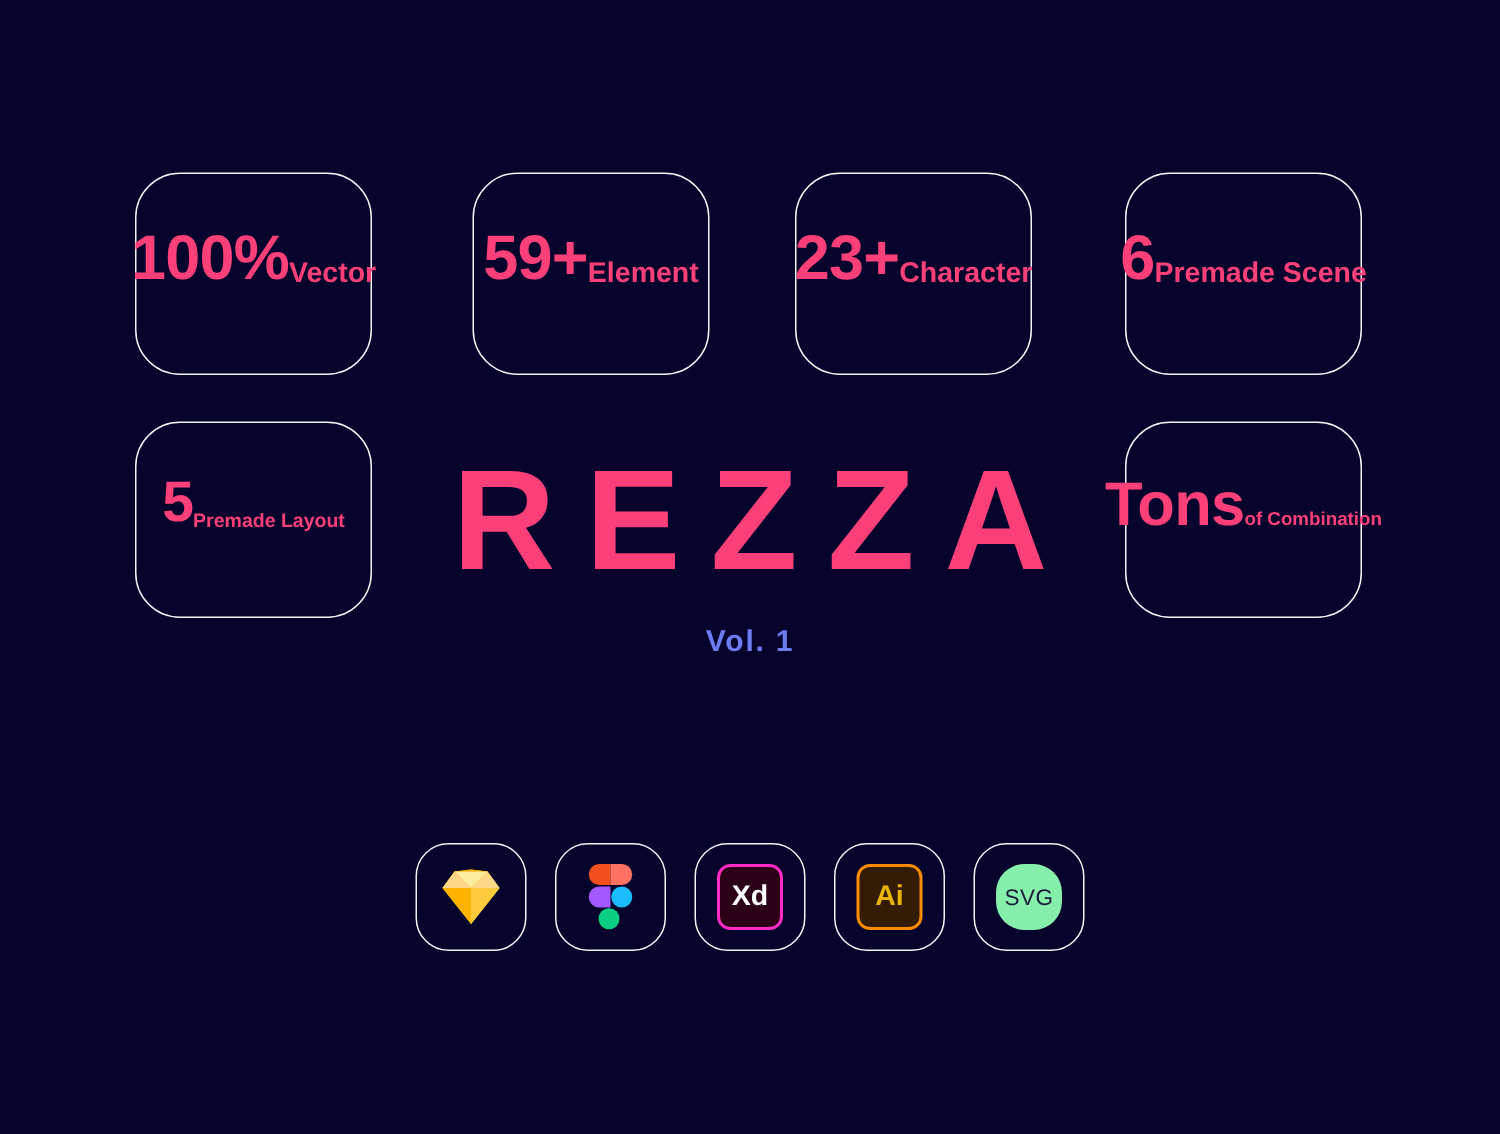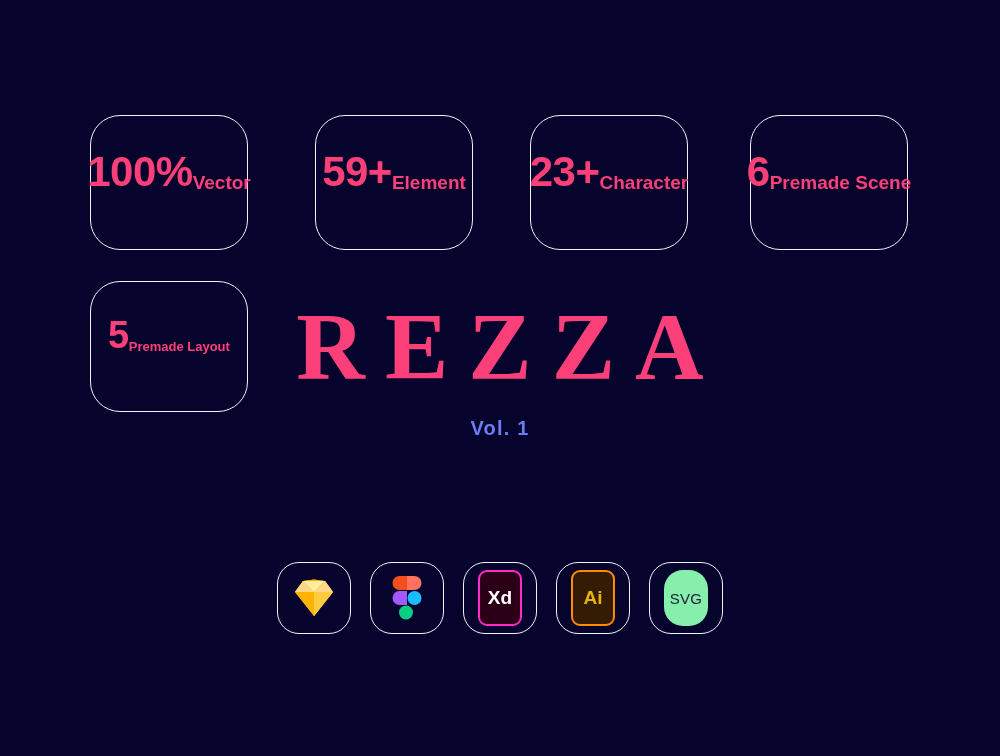--- a/index.html
+++ b/index.html
@@ -77,21 +77,20 @@
     text-align: center;
   }
 
   .brand-title {
     color: #fb4079;
     font-size: 95px;
     font-weight: bold;
     letter-spacing: 20px;
     line-height: 1;
     text-indent: 20px;
-    font-family: Liberation Serif, serif;
   }
 
   .brand-volume {
     color: #6d7cf0;
     font-size: 20px;
     font-weight: bold;
     letter-spacing: 1.2px;
     margin-top: 22px;
   }
 
@@ -122,21 +121,21 @@
     height: 72px;
     border: 1.6px solid #f2f2f7;
     border-radius: 22px;
     display: flex;
     align-items: center;
     justify-content: center;
   }
 
   .glyph-box {
     width: 44px;
-    height: 56px;
+    height: 44px;
     border-radius: 9px;
     display: flex;
     align-items: center;
     justify-content: center;
     font-weight: bold;
     font-size: 19px;
   }
 
   .glyph-xd {
     background: #2b0016;
@@ -184,20 +183,24 @@
   <div class="stat-card row1 c4">
     <div class="stat-value">6</div>
     <div class="stat-label">Premade Scene</div>
   </div>
 
   <div class="stat-card row2 c5">
     <div class="stat-value">5</div>
     <div class="stat-label">Premade Layout</div>
   </div>
 
+  <div class="stat-card row2 c6">
+    <div class="stat-value">Tons</div>
+    <div class="stat-label">of Combination</div>
+  </div>
 
   <div class="brand-block">
     <div class="brand-title">REZZA</div>
     <div class="brand-volume">Vol. 1</div>
   </div>
 
 
   <div class="app-row">
 
     <div class="app-tile">

